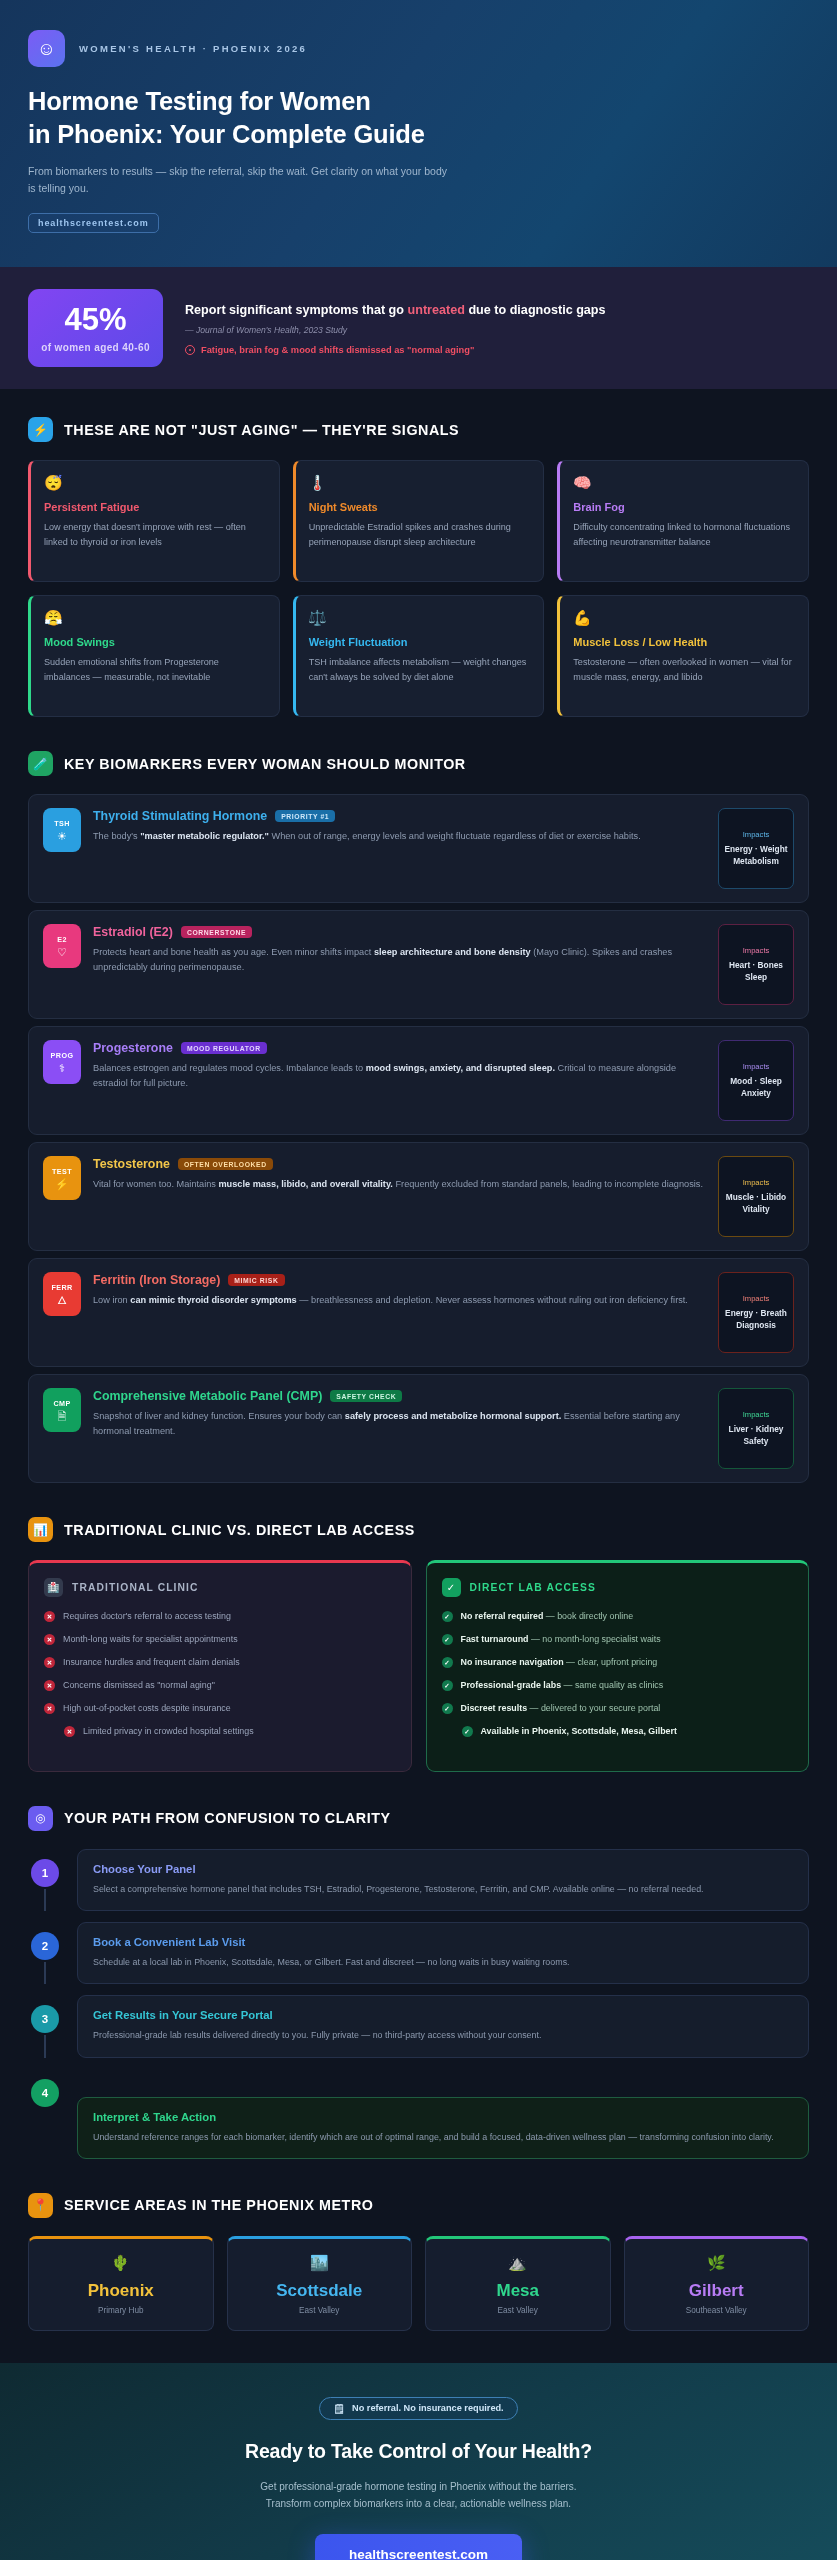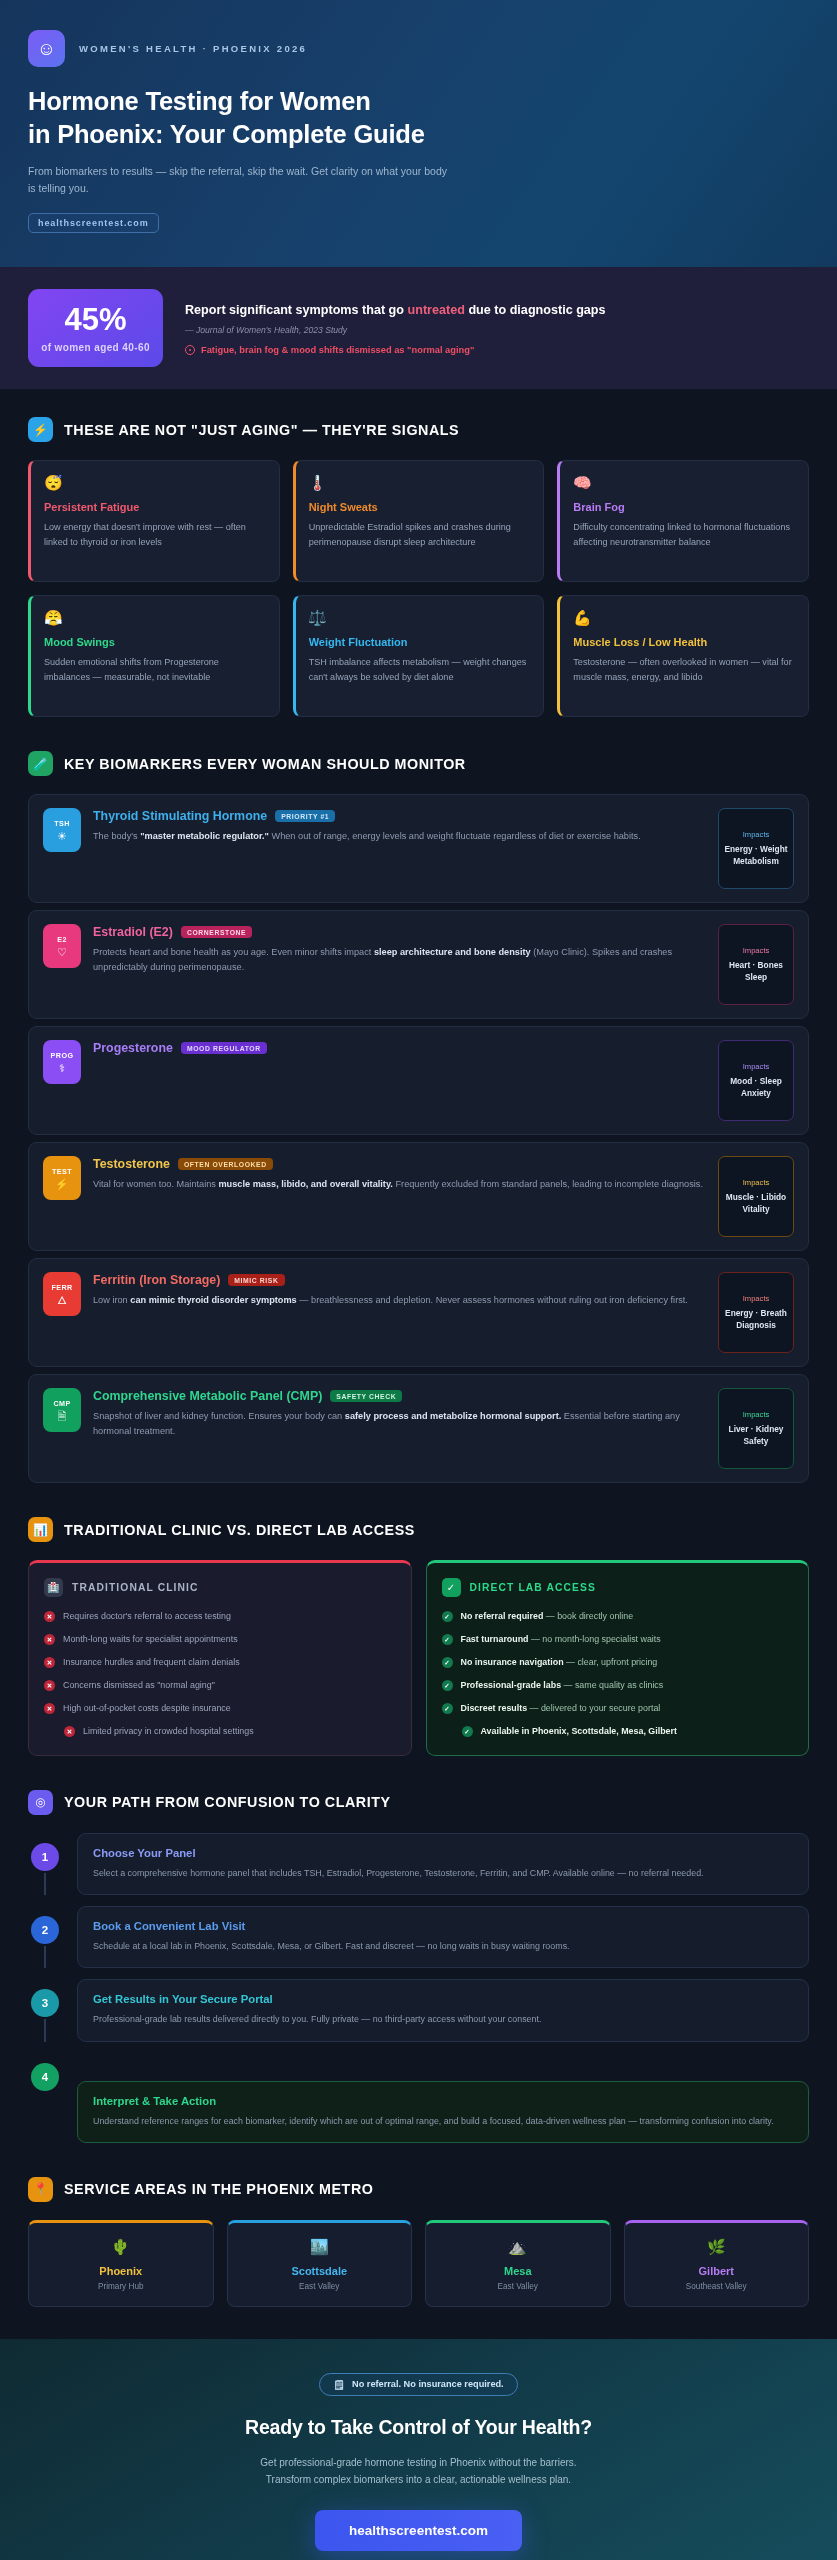--- a/index.html
+++ b/index.html
@@ -123,21 +123,21 @@
   .cmp-card { border-radius: 9px; padding: 15px 15px 17px 15px; border-top-width: 3px; border-top-style: solid; }
   .cmp-bad { background: #1b1b2e; border: 1px solid #3a2a3c; border-top: 3px solid #e8384f; }
   .cmp-good { background: #0c1f18; border: 1px solid #1f6b4a; border-top: 3px solid #22c779; }
   .cmp-head { display: flex; align-items: center; gap: 9px; margin-bottom: 13px; }
   .cmp-badge {
     width: 19px; height: 19px; border-radius: 5px; display: flex;
     align-items: center; justify-content: center; font-size: 10px; color: #fff;
   }
   .cmp-ttl { font-size: 10.3px; font-weight: 700; letter-spacing: 1.1px; text-transform: uppercase; }
   .cmp-li { display: flex; align-items: flex-start; gap: 8px; margin-bottom: 10px; font-size: 8.9px; line-height: 1.45; }
-  .cmp-li:last-child { margin-bottom: 0; padding-left: 20px; }
+  .cmp-li:last-child { margin-bottom: 16px; padding-left: 20px; }
   .mk {
     width: 11px; height: 11px; border-radius: 50%; flex: 0 0 11px; margin-top: 1px;
     display: flex; align-items: center; justify-content: center; font-size: 6.5px; color: #fff; font-weight: 700;
   }
   .mk-x { background: #c0263a; }
   .mk-c { background: #117a4e; }
   .cmp-bad .cmp-li { color: #9aa4ba; }
   .cmp-good .cmp-li { color: #9fc3ae; }
   .cmp-good .cmp-li b { color: #eaf6ef; font-weight: 700; }
 
@@ -162,21 +162,21 @@
   .step-desc { font-size: 8.9px; line-height: 1.6; color: #8c99ae; }
 
   
   .area-grid { display: grid; grid-template-columns: repeat(4, 1fr); gap: 13px; }
   .area-card {
     background: #151d2e; border: 1px solid #26314a; border-radius: 8px;
     border-top-width: 3px; border-top-style: solid;
     padding: 16px 8px 15px 8px; text-align: center;
   }
   .area-emoji { font-size: 15px; display: block; margin-bottom: 11px; line-height: 1; }
-  .area-name { font-size: 11px; font-weight: 700; margin-bottom: 5px; text-align: center; }
+  .area-name { font-size: 17px; font-weight: 700; margin-bottom: 5px; text-align: center; }
   .area-sub { font-size: 8.2px; color: #7f8da3; }
 
   
   .cta {
     margin-top: 26px;
     background: linear-gradient(150deg, #0f2a32 0%, #123b49 45%, #16505f 100%);
     padding: 34px 28px 40px 28px; text-align: center; position: relative;
   }
   .cta-pill {
     display: inline-flex; align-items: center; gap: 7px;
@@ -320,20 +320,21 @@
   <div class="bio-card">
     <div class="bio-ico" style="background:#8b4ef5">
       <span class="abbr">PROG</span>
       <span class="gly">⚕</span>
     </div>
     <div class="bio-body">
       <div class="bio-titlerow">
         <span class="bio-name" style="color:#a87ef8">Progesterone</span>
         <span class="bio-tag" style="background:#6a2fd0;color:#e3d5ff">MOOD REGULATOR</span>
       </div>
+      <div class="bio-desc">Balances estrogen and regulates mood cycles. Imbalance leads to <b>mood swings, anxiety, and disrupted sleep.</b> Critical to measure alongside estradiol for full picture.</div>
     </div>
     <div class="bio-impact" style="border-color:#402a72">
       <div class="imp-lbl" style="color:#a98cf0">Impacts</div>
       <div class="imp-val">
         <span>Mood · Sleep</span><br>
         <span>Anxiety</span>
       </div>
     </div>
   </div>
   <div class="bio-card">

